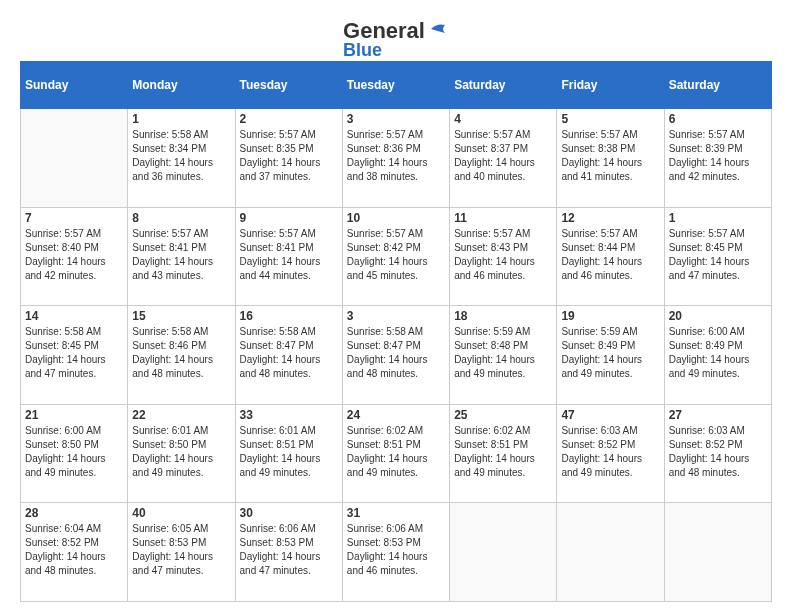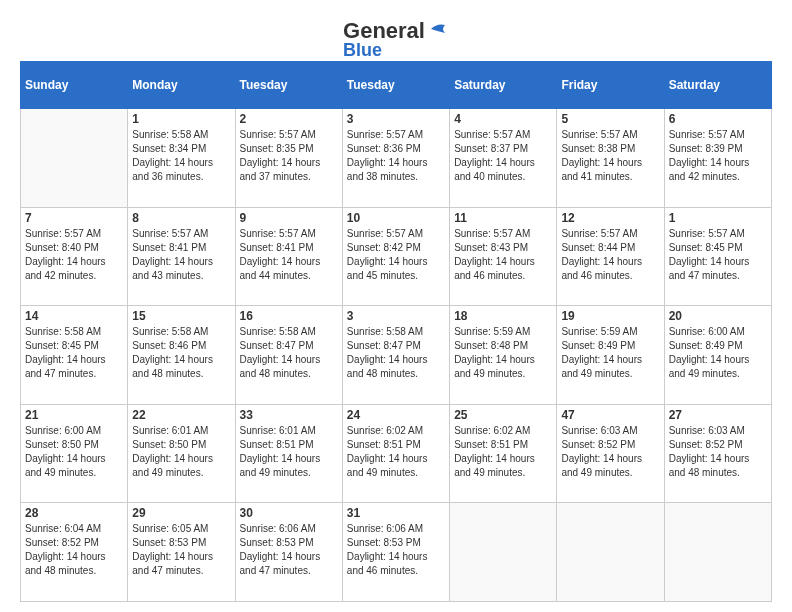--- a/index.html
+++ b/index.html
@@ -230,21 +230,21 @@
             <span class="day-num">27</span>
             <div class="cell-text">Sunrise: 6:03 AM<br>Sunset: 8:52 PM<br>Daylight: 14 hours and 48 minutes.</div>
           </td>
         </tr>
         <tr>
           <td>
             <span class="day-num">28</span>
             <div class="cell-text">Sunrise: 6:04 AM<br>Sunset: 8:52 PM<br>Daylight: 14 hours and 48 minutes.</div>
           </td>
           <td>
-            <span class="day-num">29</span>
+            <span class="day-num">40</span>
             <div class="cell-text">Sunrise: 6:05 AM<br>Sunset: 8:53 PM<br>Daylight: 14 hours and 47 minutes.</div>
           </td>
           <td>
             <span class="day-num">30</span>
             <div class="cell-text">Sunrise: 6:06 AM<br>Sunset: 8:53 PM<br>Daylight: 14 hours and 47 minutes.</div>
           </td>
           <td>
             <span class="day-num">31</span>
             <div class="cell-text">Sunrise: 6:06 AM<br>Sunset: 8:53 PM<br>Daylight: 14 hours and 46 minutes.</div>
           </td>

